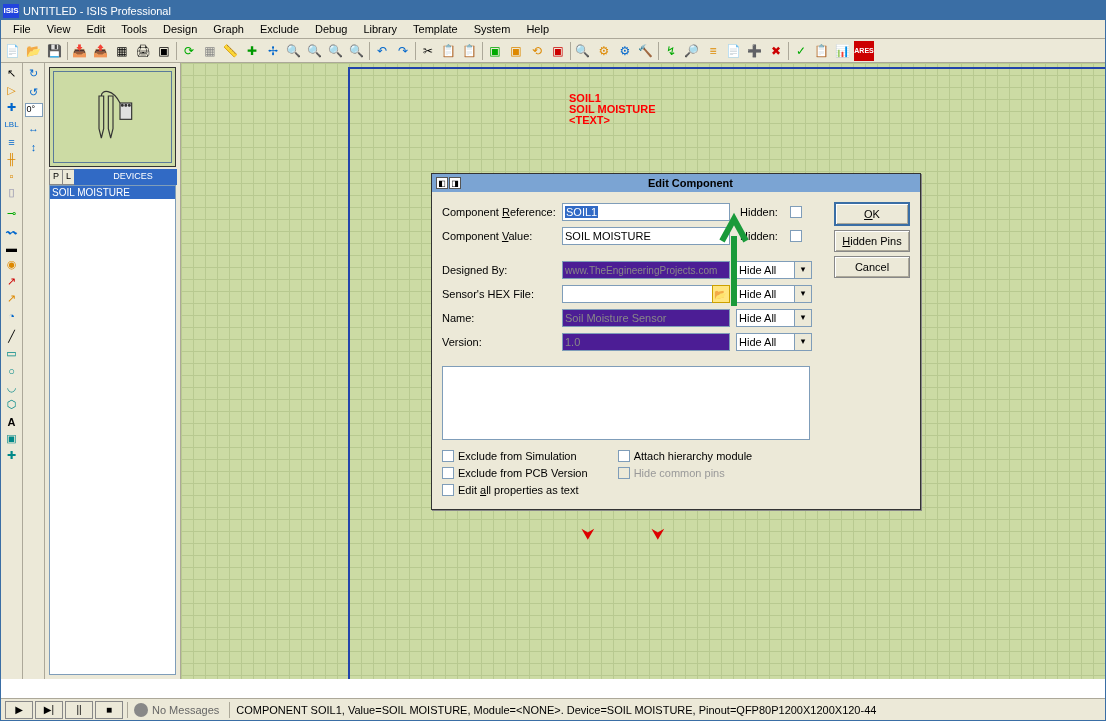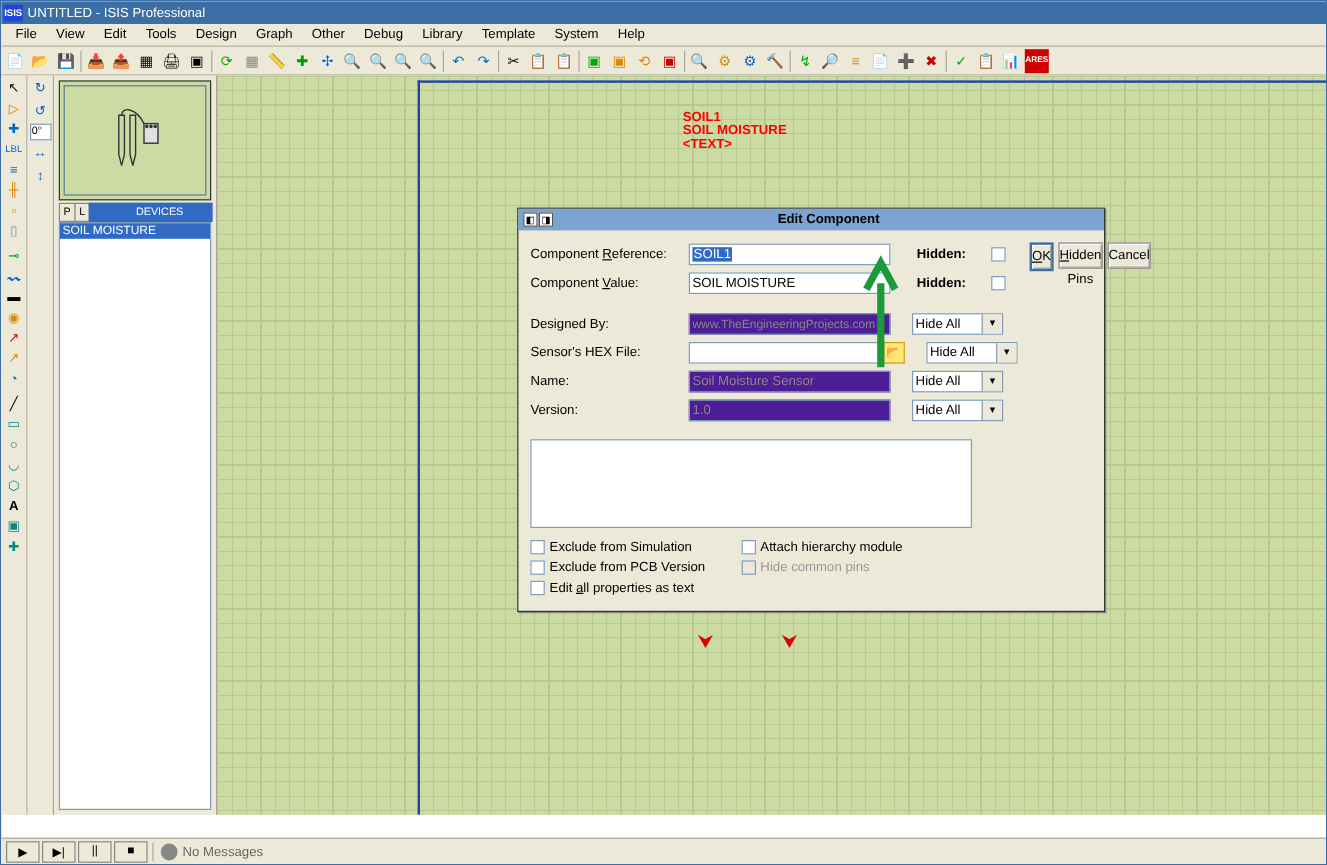--- a/index.html
+++ b/index.html
@@ -52,28 +52,28 @@
 .vprobe { position: absolute; font-size: 14px; color: #dd0000; font-weight: bold; }
 
 
 .dialog { position: absolute; top: 172px; left: 430px; width: 490px; background: #ece9d8; border: 1px solid #333; box-shadow: 1px 1px 0 #888; }
 .dlg-title { height: 18px; background: linear-gradient(#7ba4d3, #7ba4d3); display: flex; align-items: center; gap: 4px; padding: 0 4px; }
 .dlg-title .ticons { display: flex; gap: 1px; }
 .dlg-title .ti { width: 12px; height: 12px; background: #fff; border: 1px solid #555; font-size: 8px; display: flex; align-items: center; justify-content: center; }
 .dlg-title .tt { flex: 1; text-align: center; font-weight: bold; color: #000; font-size: 11px; }
 .dlg-body { padding: 10px 10px 10px 10px; display: flex; gap: 10px; }
 .dlg-left { flex: 1; }
-.dlg-right { width: 76px; display: flex; flex-direction: row; gap: 4px; }
+.dlg-right { width: 76px; display: flex; flex-direction: column; gap: 4px; }
 .btn { height: 22px; background: #ece9d8; border: 1px solid #888; box-shadow: inset 1px 1px 0 #fff, inset -1px -1px 0 #aca899; text-align: center; line-height: 20px; cursor: default; }
 .btn.ok { border: 2px solid #3a6ea5; height: 24px; line-height: 20px; }
-.row { display: flex; align-items: center; margin-bottom: 4px; height: 20px; gap: 12px; }
+.row { display: flex; align-items: center; margin-bottom: 4px; height: 20px; }
 .row .lbl { width: 120px; }
 .row .fld { width: 168px; height: 18px; background: #fff; border: 1px solid #7f9db9; padding: 0 2px; display: flex; align-items: center; font-size: 11px; }
 .row .fld.dis { background: #4c1d95; color: #888; }
-.row .hidelbl { margin-left: 10px; width: 50px; font-weight: bold; }
+.row .hidelbl { margin-left: 10px; width: 50px; }
 .row .chk { width: 12px; height: 12px; background: #fff; border: 1px solid #7f9db9; }
 .row .dd { margin-left: 6px; width: 76px; height: 18px; background: #fff; border: 1px solid #7f9db9; display: flex; align-items: center; padding: 0 2px; position: relative; font-size: 11px; }
 .row .dd::after { content: "▾"; position: absolute; right: 0; top: 0; width: 16px; height: 16px; background: #ece9d8; border-left: 1px solid #7f9db9; text-align: center; line-height: 15px; font-size: 9px; }
 .folder-btn { width: 18px; height: 18px; background: #ffe680; border: 1px solid #cca000; margin-left: -18px; display: flex; align-items: center; justify-content: center; font-size: 10px; position: relative; z-index: 2; }
 .section-gap { height: 10px; }
 .plbl { margin-bottom: 2px; }
 .textarea { width: 368px; height: 74px; background: #fff; border: 1px solid #7f9db9; margin-bottom: 8px; }
 .cb-row { display: flex; align-items: center; gap: 4px; height: 16px; margin-bottom: 1px; }
 .cb-row .chk { width: 12px; height: 12px; background: #fff; border: 1px solid #7f9db9; flex-shrink: 0; }
 .cb-cols { display: flex; gap: 30px; }
@@ -94,21 +94,21 @@
   <span>UNTITLED - ISIS Professional</span>
 </div>
 
 <div class="menubar">
   <div>File</div>
   <div>View</div>
   <div>Edit</div>
   <div>Tools</div>
   <div>Design</div>
   <div>Graph</div>
-  <div>Other</div>
+  <div>Exclude</div>
   <div>Debug</div>
   <div>Library</div>
   <div>Template</div>
   <div>System</div>
   <div>Help</div>
 </div>
 
 <div class="toolbar-row">
   <div class="tb">📄</div>
   <div class="tb">📂</div>
@@ -328,13 +328,14 @@
   <div class="play-ctrls">
     <button>▶</button>
     <button>▶|</button>
     <button>||</button>
     <button>■</button>
   </div>
   <div class="info">
       <span style="width:14px;height:14px;border-radius:50%;background:#888;margin-right:4px;display:inline-block"></span>
       <span>No Messages</span>
     </div>
+  <div class="info val" style="flex:1">COMPONENT SOIL1, Value=SOIL MOISTURE, Module=&lt;NONE&gt;. Device=SOIL MOISTURE, Pinout=QFP80P1200X1200X120-44</div>
 </div>
 
 </body></html>

